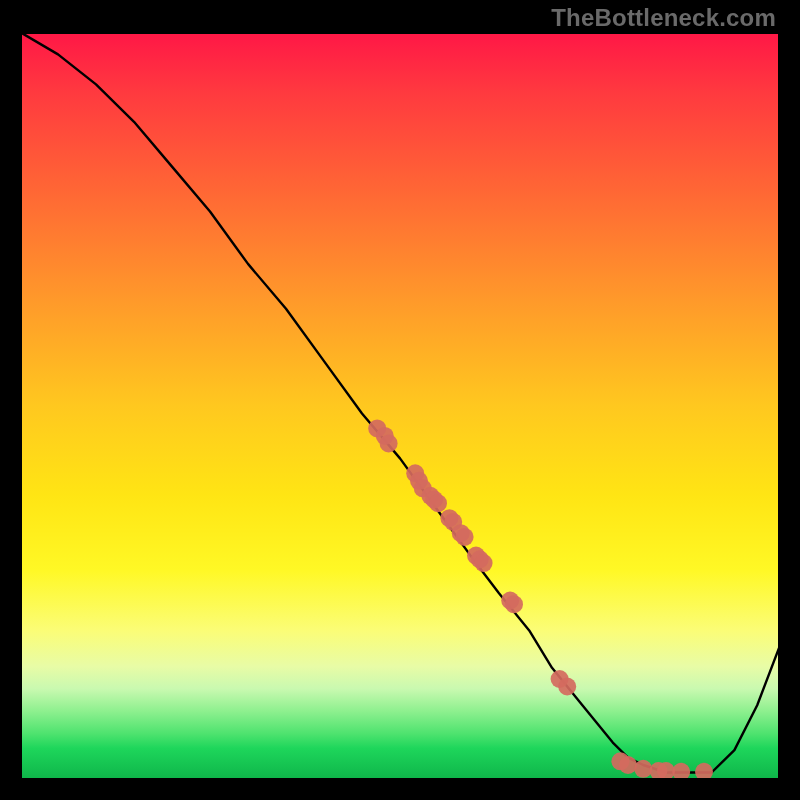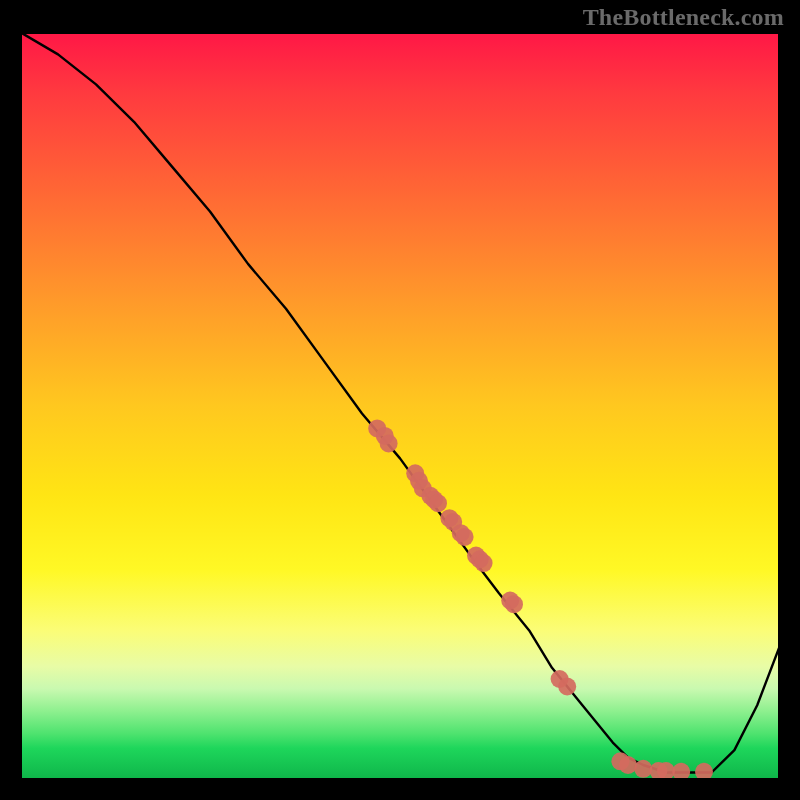--- a/index.html
+++ b/index.html
@@ -6,22 +6,22 @@
   html, body { width: 800px; height: 800px; overflow: hidden; background: #000; }
   .container {
     position: relative;
     width: 800px;
     height: 800px;
     background: #000;
   }
   .watermark {
     position: absolute;
     top: 4px;
-    right: 16px;
-    font-family: Liberation Serif, serif;
+    right: 24px;
+    font-family: Liberation Sans, sans-serif;
     font-size: 24px;
     font-weight: 600;
     color: #6a6a6a;
     letter-spacing: 0.2px;
     z-index: 10;
   }
   .plot-frame {
     position: absolute;
     left: 20px;
     top: 32px;

